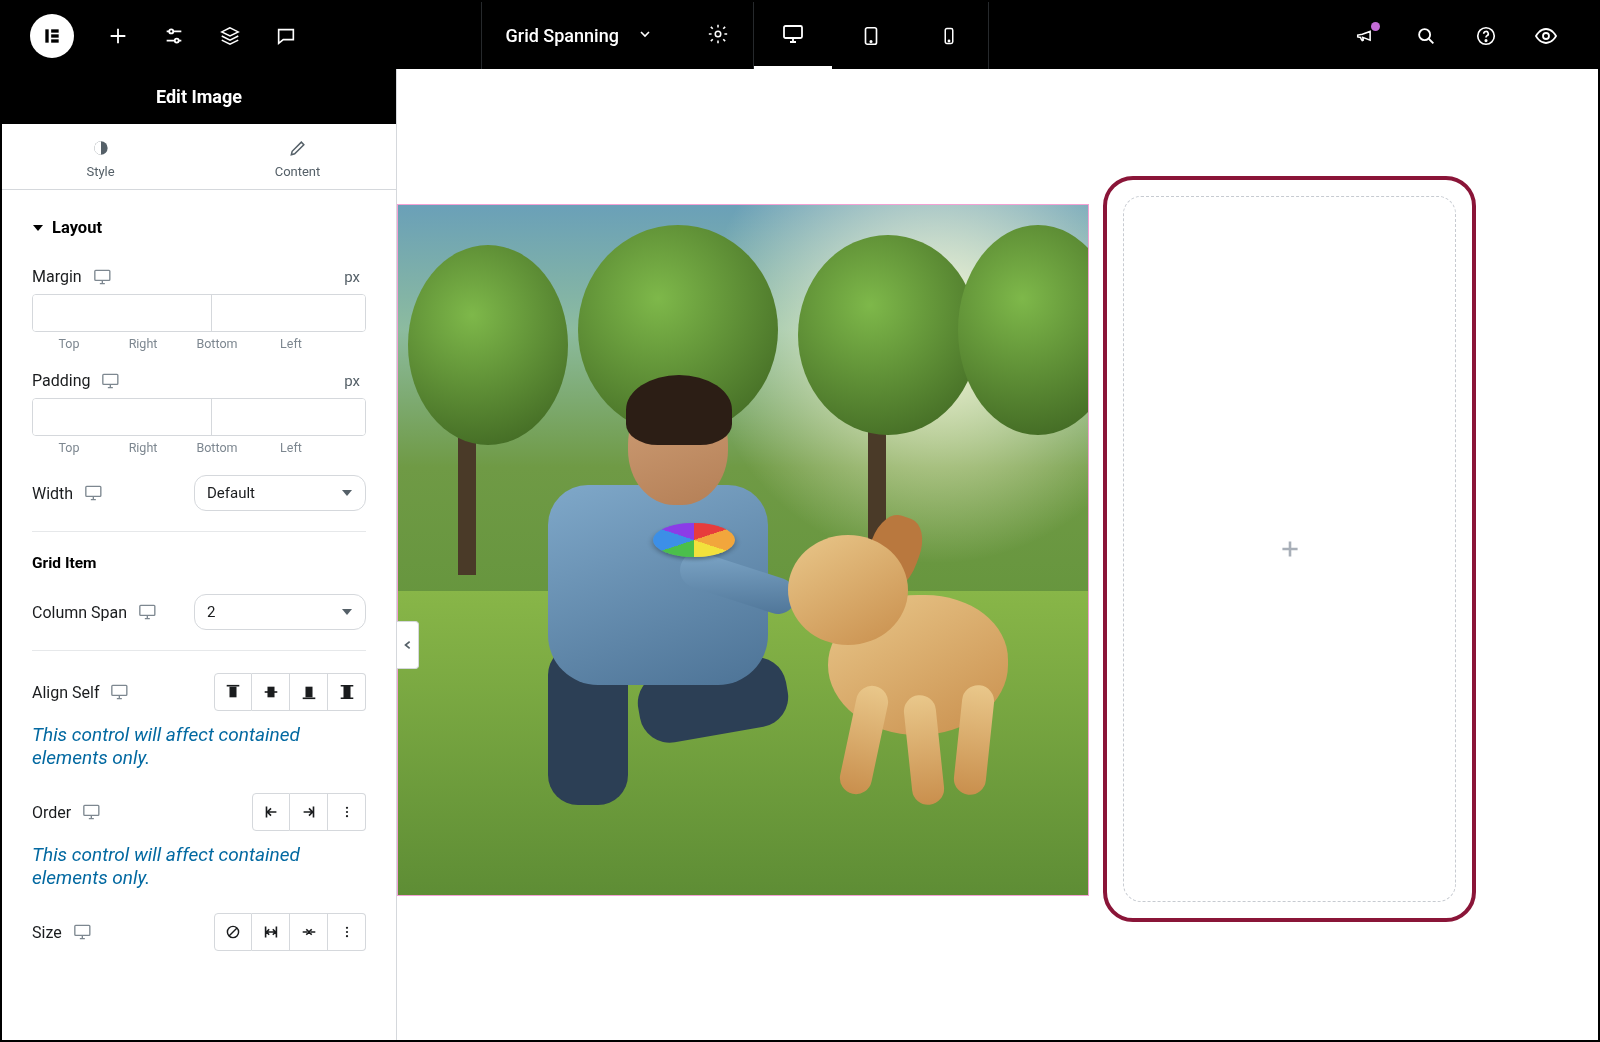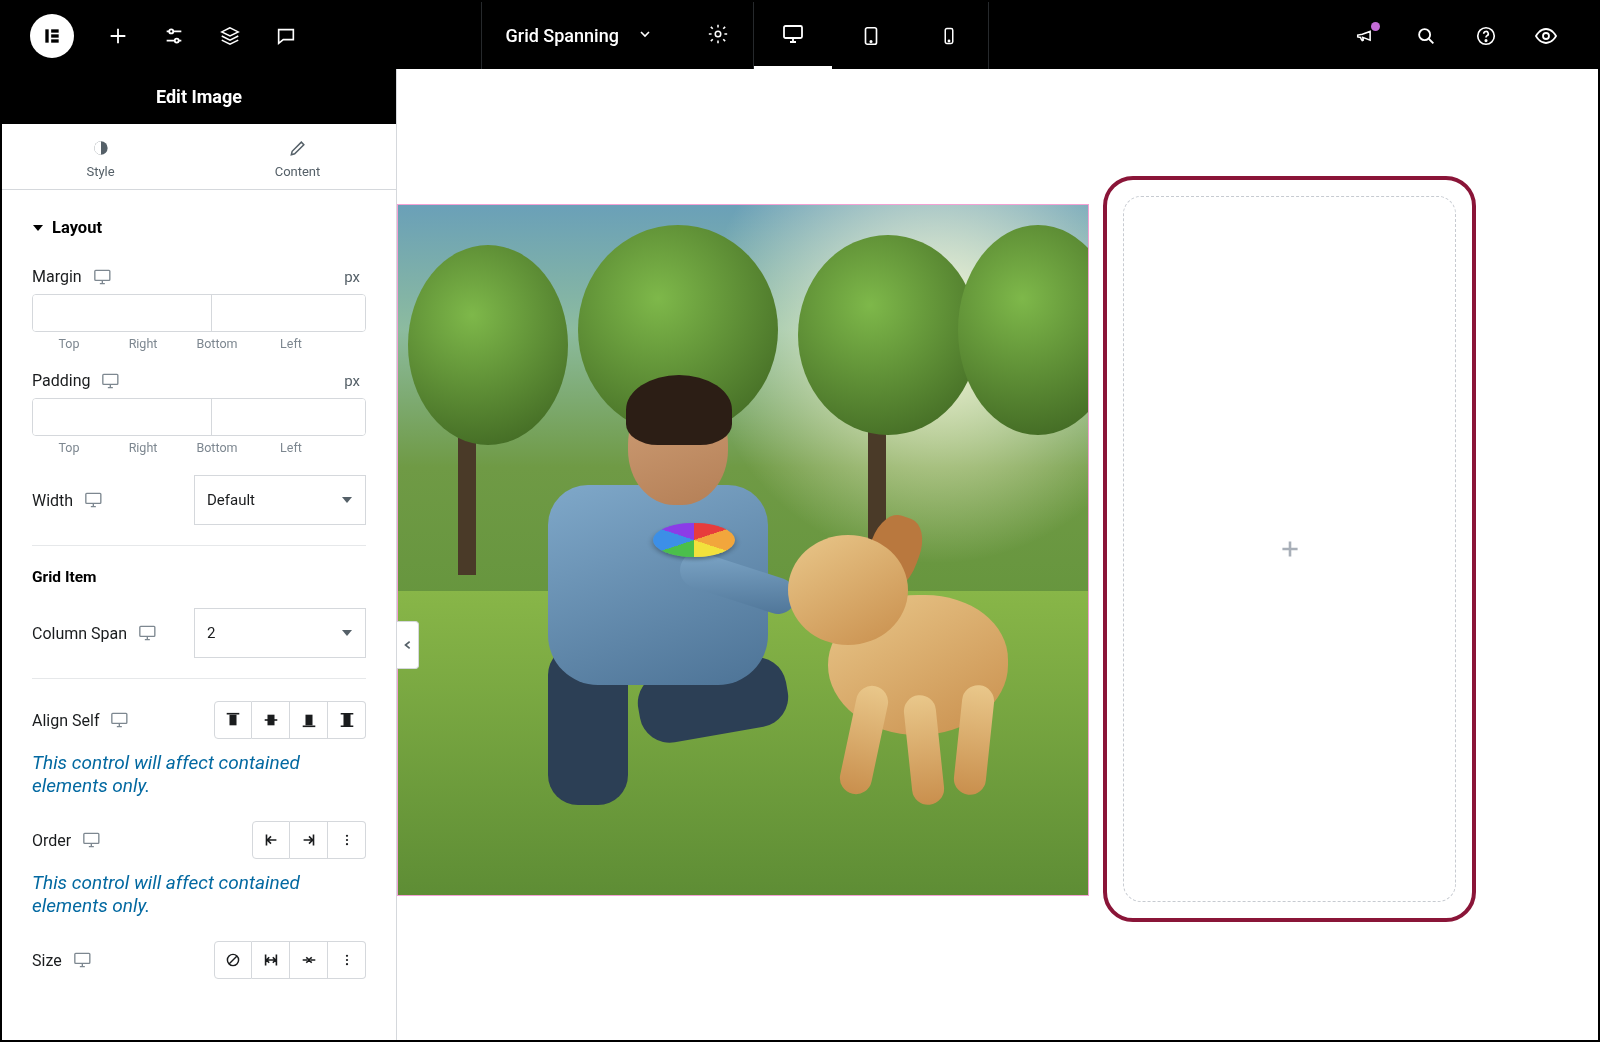--- a/index.html
+++ b/index.html
@@ -36,21 +36,21 @@
 .section-title svg { width: 12px; height: 12px; }
 .control-row { display: flex; align-items: center; justify-content: space-between; padding: 8px 0 6px; color: #1a1c1e; font-size: 16px; }
 .control-label { display: flex; align-items: center; gap: 12px; }
 .control-label .resp-icon { color: #7d8790; width: 20px; height: 16px; }
 .unit { color: #556068; font-size: 15px; display: flex; align-items: center; gap: 6px; cursor: pointer; }
 .dim-grid { display: flex; border: 1px solid #d5d8dc; border-radius: 4px; overflow: hidden; margin-top: 2px; }
 .dim-cell { flex: 1; height: 36px; border-right: 1px solid #d5d8dc; }
 .dim-labels { display: flex; font-size: 12.5px; color: #7d8790; margin-top: 4px; margin-bottom: 12px; }
 .dim-labels span { flex: 1; text-align: center; }
 .dim-labels .spacer { width: 38px; flex: none; }
-.select { display: flex; align-items: center; justify-content: space-between; border: 1px solid #d5d8dc; border-radius: 0; height: 50px; padding: 15px 12px; font-size: 15px; min-width: 172px; background: #fff; cursor: pointer; }
+.select { display: flex; align-items: center; justify-content: space-between; border: 1px solid #d5d8dc; border-radius: 12px; height: 36px; padding: 15px 12px; font-size: 15px; min-width: 172px; background: #fff; cursor: pointer; }
 .select svg { width: 12px; height: 12px; color: #556068; }
 .divider { border-top: 1px solid #e6e8ea; margin: 14px 0; }
 .sub-title { font-weight: 700; font-size: 15.5px; padding: 8px 0 14px; }
 .note { font-style: italic; color: #0369a1; font-size: 19px; padding: 6px 0 16px; }
 .btn-group { display: flex; }
 .btn-seg { width: 38px; height: 38px; border: 1px solid #d5d8dc; display: flex; align-items: center; justify-content: center; cursor: pointer; background: #fff; color: #1a1c1e; }
 .btn-seg + .btn-seg { border-left: none; }
 .btn-seg:first-child { border-radius: 4px 0 0 4px; }
 .btn-seg:last-child { border-radius: 0 4px 4px 0; }
 

